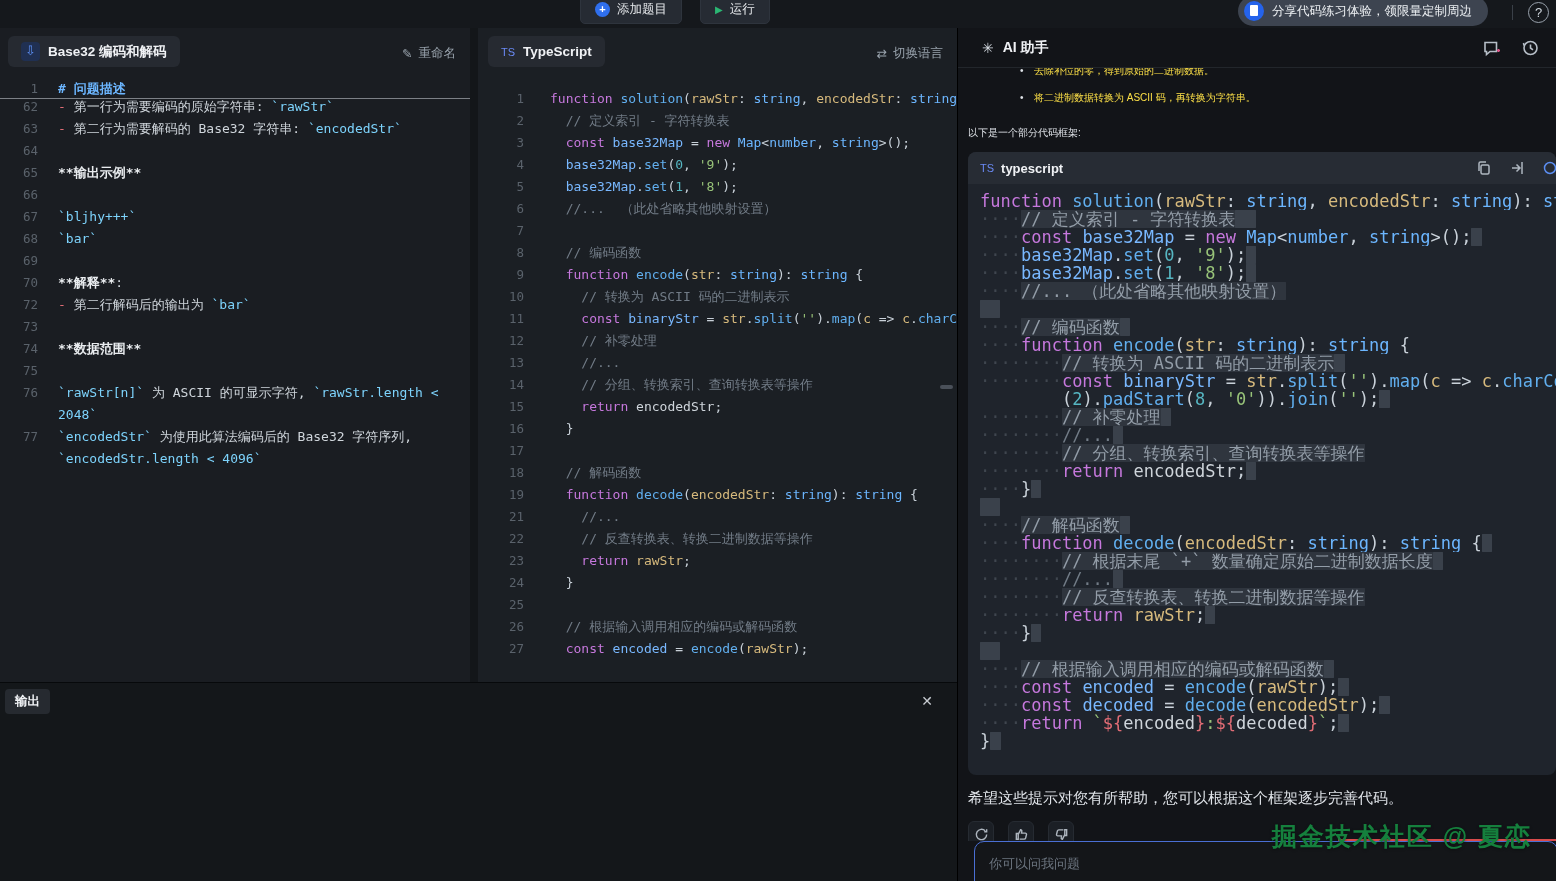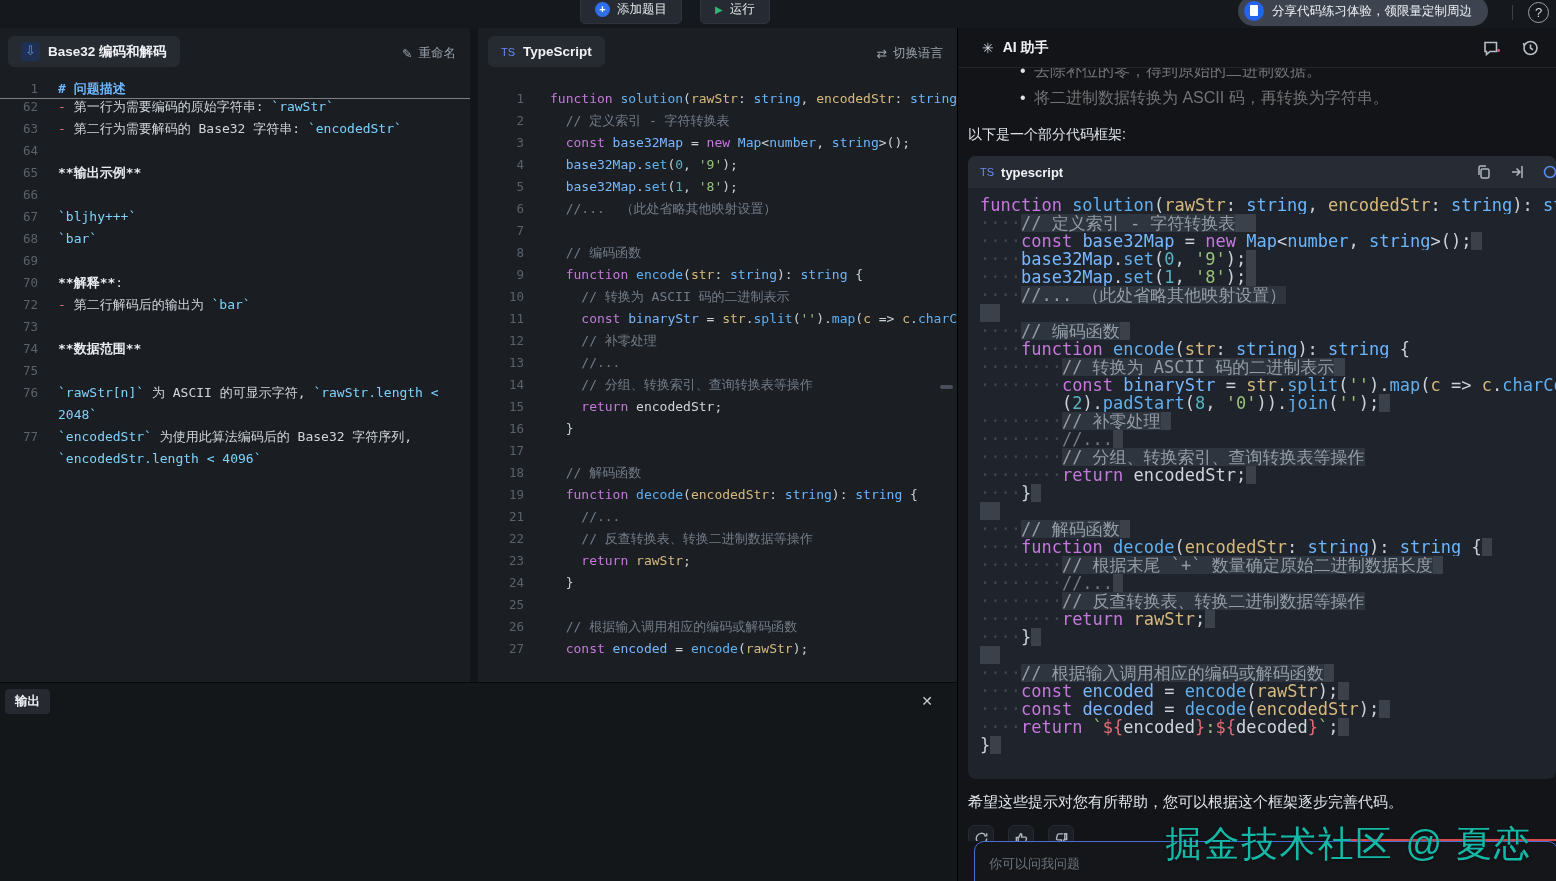--- a/index.html
+++ b/index.html
@@ -78,23 +78,23 @@
   
   .ai-head{position:relative;height:40px;border-bottom:1px solid #22262b}
   .ai-title{position:absolute;left:24px;top:11px;display:flex;align-items:center;gap:9px;color:#f0f2f5;font-size:14px;font-weight:700}
   .spark{color:#d5dbe1;font-size:14px;font-weight:400}
   .ai-head-icons{position:absolute;right:16px;top:10px;display:flex;gap:18px}
   .hicon{width:20px;height:20px;cursor:pointer}
   .hicon svg{stroke:#b6bec7;fill:none;stroke-width:1.6}
 
   .ai-msgs{position:absolute;left:0;right:0;top:40px;height:773px;overflow:hidden}
   .bullets{list-style:none;margin-top:-11px;padding-left:62px}
-  .bullets li{position:relative;line-height:27px;font-size:16px;color:#737373;padding-left:14px}
+  .bullets li{position:relative;line-height:27px;font-size:10px;color:#fde047;padding-left:14px}
   .bullets li::before{content:"•";position:absolute;left:0;color:#dfe3e8}
-  .intro{margin:15px 7px 0 10px;font-size:14px;color:#dfe3e8}
+  .intro{margin:15px 7px 0 10px;font-size:10px;color:#dfe3e8}
 
   .code-card{margin:12px 0 0 10px;border-radius:8px;overflow:hidden;background:#1f242c}
   .cc-head{height:32px;display:flex;align-items:center;background:#272c34;padding:0 0 0 12px}
   .cc-lang{color:#f0f2f5;font-weight:700;font-size:13px;margin-left:7px}
   .cc-icons{margin-left:auto;display:flex;align-items:center;gap:17px;padding-right:12px}
   .cc-ic{width:16px;height:16px;cursor:pointer}
   .cc-ic svg{stroke:#aeb6bf;fill:none;stroke-width:1.5}
   .cc-ic.partial{margin-right:-14px}
   .cc-ic.partial svg{stroke:#5b8df0}
   .cc-body{padding:8px 0 25px 12px;font-size:17px}
@@ -103,21 +103,21 @@
   .outro{margin:14px 0 0 10px;font-size:15px;color:#dfe3e8}
   .fb-row{margin:13px 0 0 10px;display:flex;gap:14px}
   .fb-btn{width:26px;height:26px;border-radius:6px;background:#1b1f25;border:1px solid #262b32;display:flex;align-items:center;justify-content:center;cursor:pointer}
   .fb-btn svg{stroke:#aeb6bf;fill:none;stroke-width:1.5}
 
   .ai-input{position:absolute;left:16px;right:-2px;top:813px;height:68px;background:#141619;border:1px solid #4a6fd4;border-radius:10px;padding:12px 14px}
   .ai-input input{width:100%;background:transparent;border:0;outline:0;color:#dfe3e8;font-size:13px;font-family:"Liberation Sans",sans-serif}
   .ai-input input::placeholder{color:#6d7681}
 
   .red-line{position:absolute;left:1338px;top:839px;width:218px;height:2px;background:#d94b4b;z-index:6}
-  .watermark{position:absolute;right:24px;top:820px;z-index:7;font-size:36px;font-weight:400;color:#14b8a6;letter-spacing:2px;text-shadow:0 1px 3px rgba(0,0,0,.4);white-space:nowrap}
+  .watermark{position:absolute;right:24px;top:820px;z-index:7;font-size:25px;font-weight:700;color:#15803d;letter-spacing:2px;text-shadow:0 1px 3px rgba(0,0,0,.4);white-space:nowrap}
 </style>
 </head>
 <body>
 
 <div class="topbar">
   <div class="tb-btn add">
     <span class="ic-plus">+</span>
     <span>添加题目</span>
   </div>
   <div class="tb-btn run">

